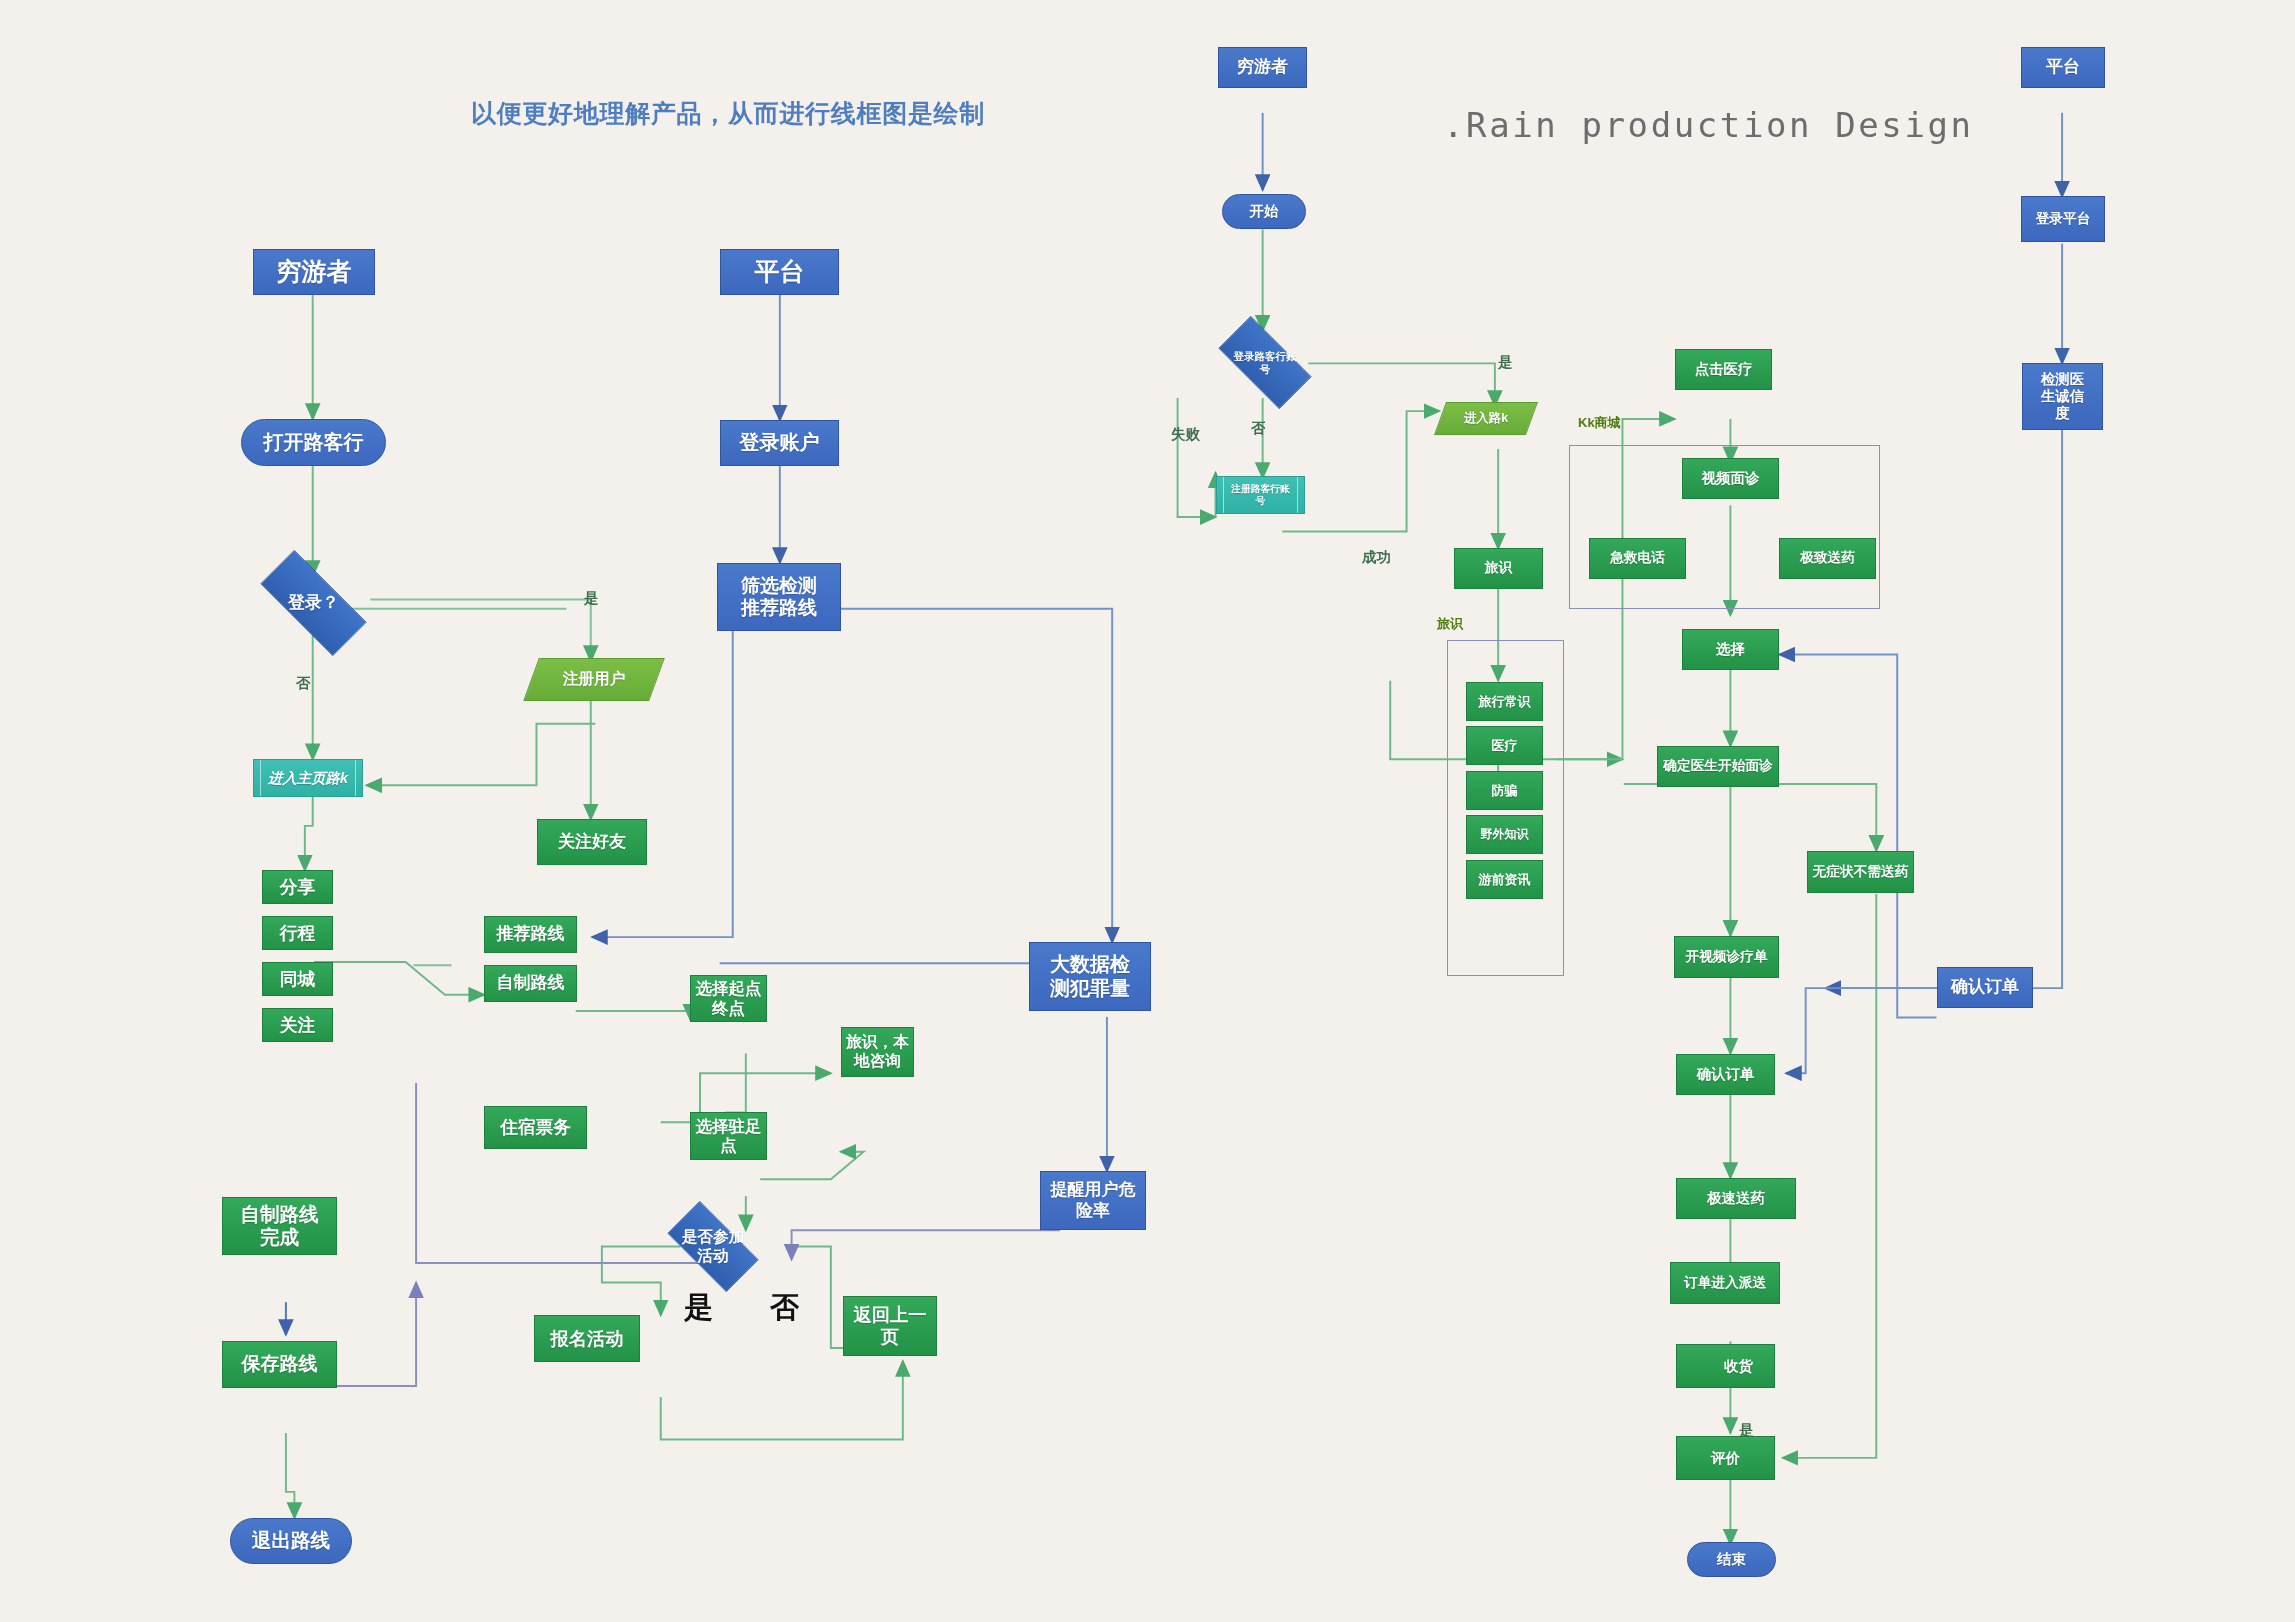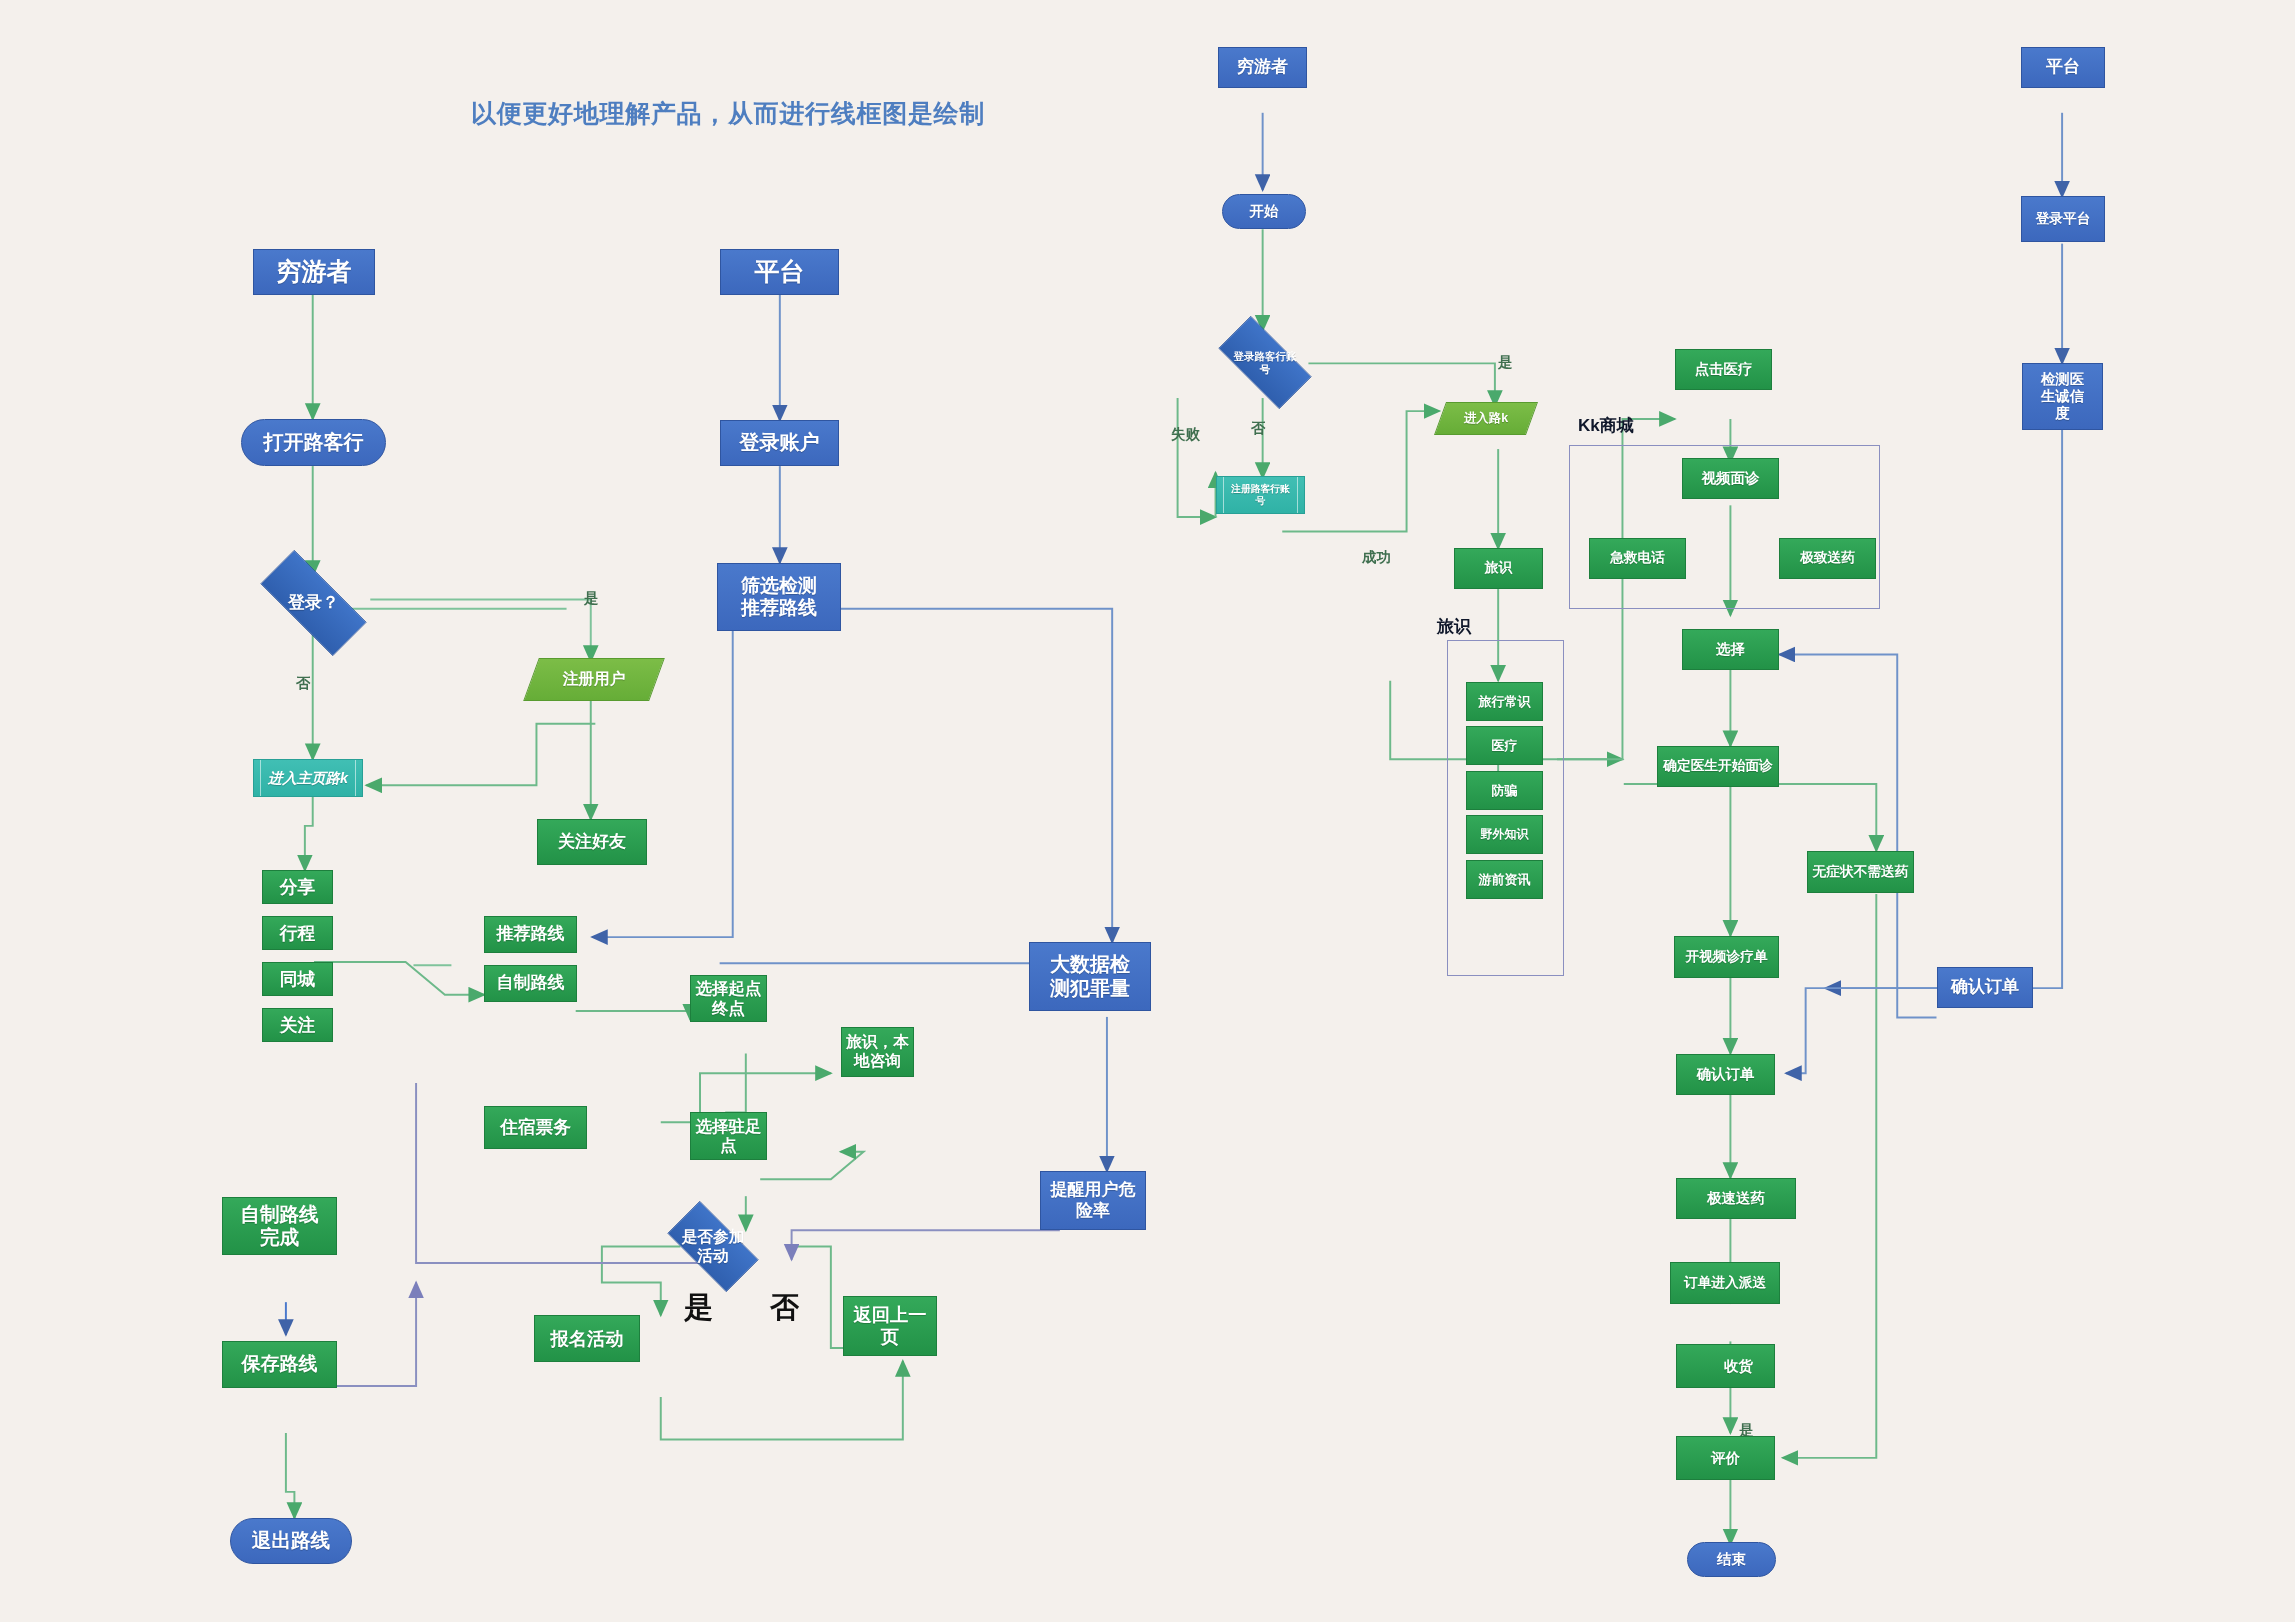--- a/index.html
+++ b/index.html
@@ -37,21 +37,21 @@
   .diamond .dlabel{position:relative;z-index:2;}
   .para{background:transparent;border:none;}
   .para .pshape{position:absolute;inset:0;background:linear-gradient(180deg,#7cbd47 0%,#66ad37 100%);
     border:0.7px solid #589b2f;transform:skewX(-20deg);}
   .para .plabel{position:relative;z-index:2;}
   .tealsplit::before,.tealsplit::after{content:"";position:absolute;top:0;bottom:0;width:1.3px;background:rgba(255,255,255,.55);}
   .tealsplit::before{left:5.9px}.tealsplit::after{right:5.9px}
 
   
   .frame{position:absolute;border:1.3px solid #8a8fc0;background:transparent;}
-  .frame-label{position:absolute;color:#0f172a;font-size:17px;font-weight:700;}
+  .frame-label{position:absolute;color:#4d7c0f;font-size:13px;font-weight:700;}
 
   
   .elabel{position:absolute;color:#3f6f4f;font-size:14.4px;font-weight:700;}
   .elabel.big{color:#111;font-size:29px;font-weight:800;}
 
   svg.wires{position:absolute;left:0;top:0;width:2295px;height:1623px;pointer-events:none;}
 </style>
 </head>
 <body>
 
@@ -141,20 +141,21 @@
     <g fill="none" stroke="#6f92c9" stroke-width="3" marker-end="url(#abl)">
       <path d="M3152,625 L3152,1510 L2790,1510"></path>
       <path d="M2960,1555 L2900,1555 L2900,1000 L2720,1000"></path>
       <path d="M3030,1510 L2760,1510 L2760,1640 L2730,1640"></path>
     </g>
   </svg>
 
   <div class="subtitle">
     <div>以便更好地理解产品，从而进行线框图是绘制</div>
   </div>
+  <div class="brand">.Rain production Design</div>
 
   <div class="node blue" style="left:253px;top:249px;width:122px;height:46px;font-size:25px;">穷游者</div>
 
   <div class="node blue pill" style="left:241px;top:419px;width:145px;height:47px;font-size:20px;">打开路客行</div>
 
   <div class="node diamond" style="left:241px;top:569px;width:145px;height:68px;font-size:17px;">
     <div class="dshape"></div>
     <div class="dlabel">登录？</div>
   </div>
   <div class="elabel" style="left:584px;top:589px;">是</div>

